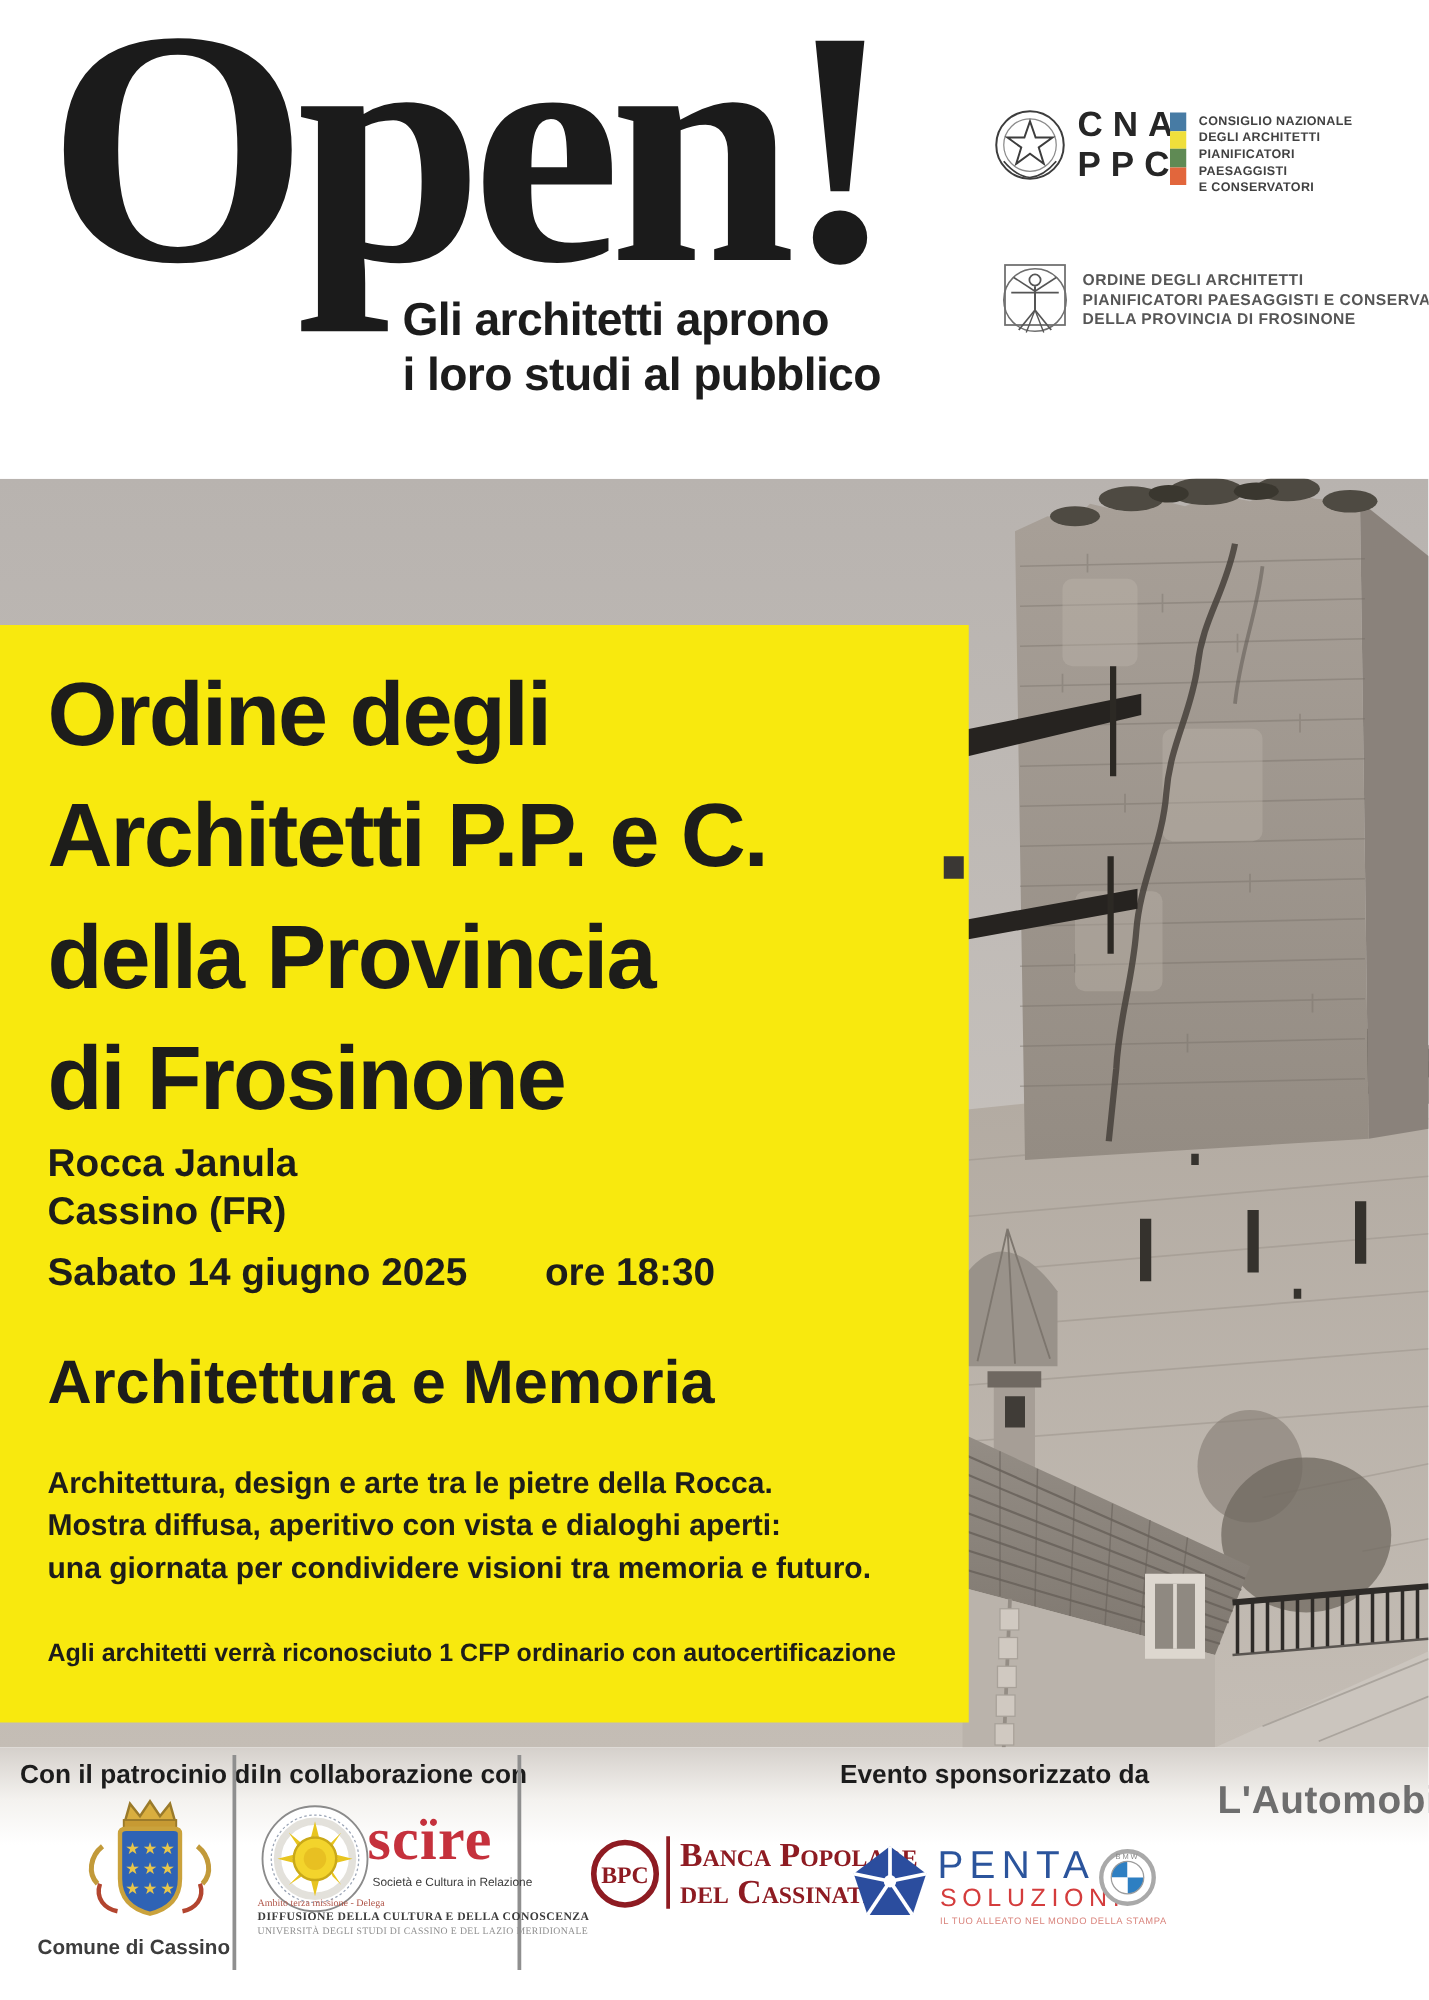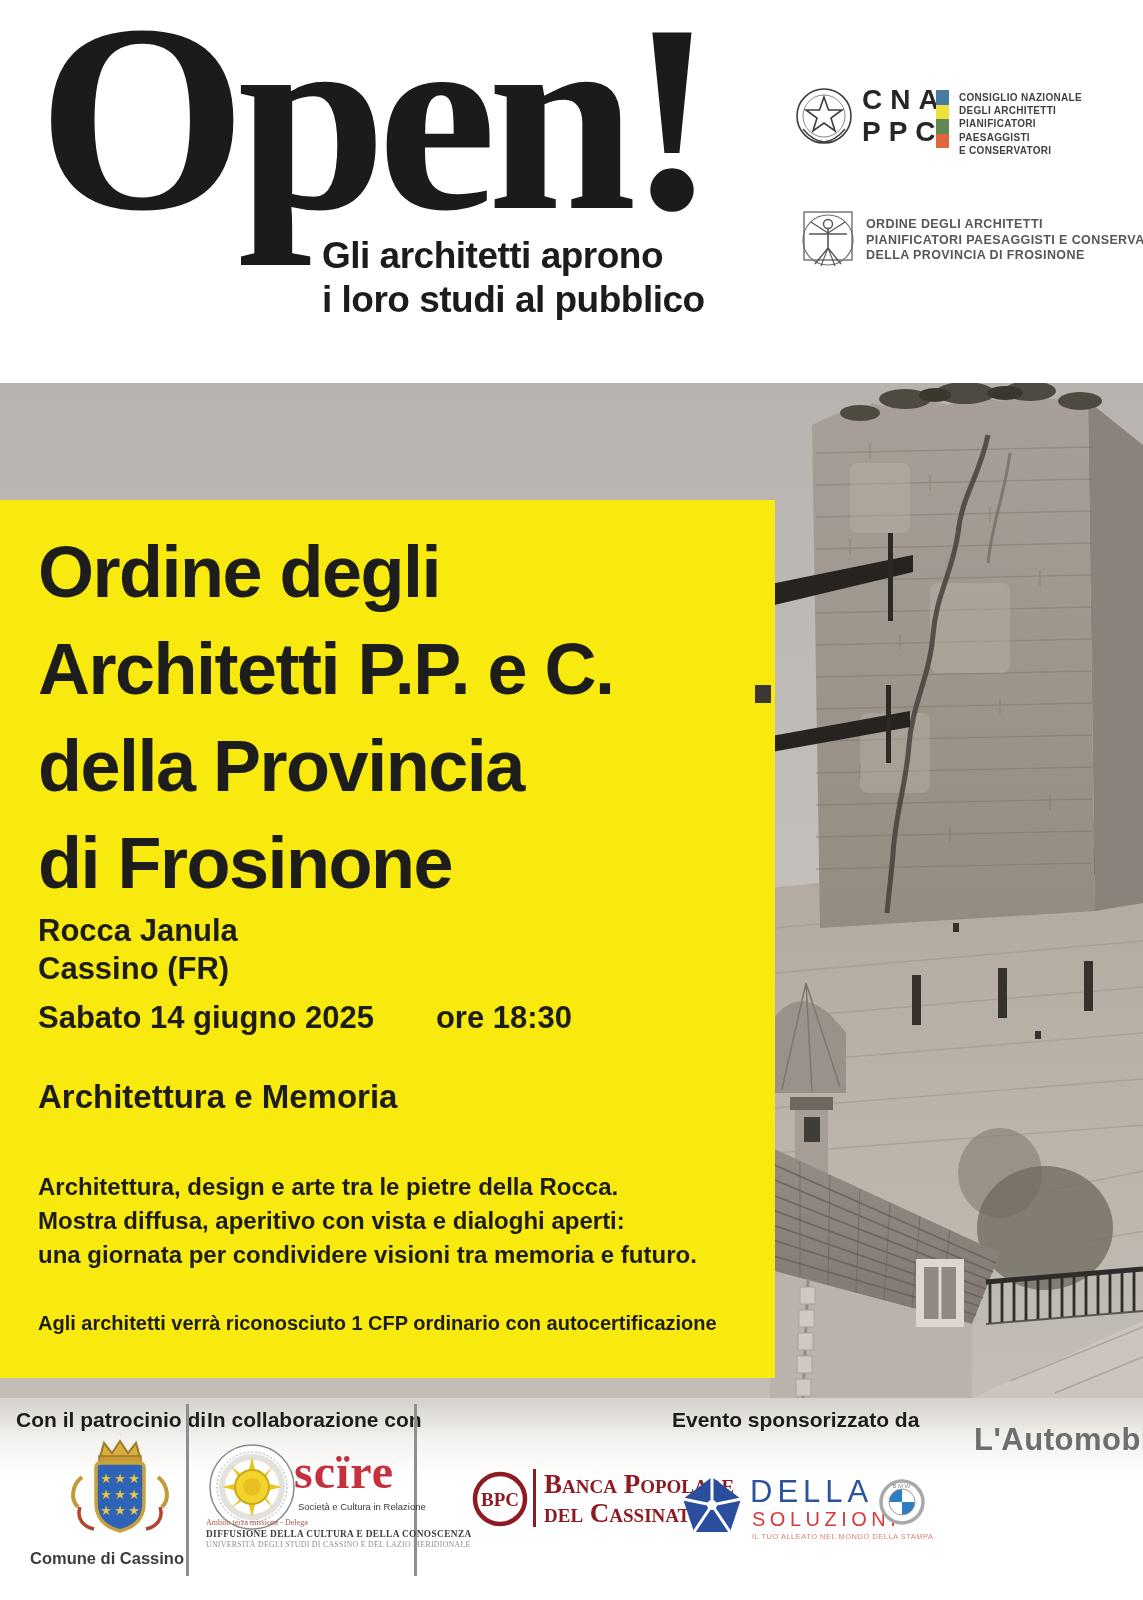--- a/index.html
+++ b/index.html
@@ -21,21 +21,21 @@
   .ord-lines{left:866px;top:217px;font-size:12.5px;font-weight:bold;line-height:15.5px;
              color:#565656;letter-spacing:0.4px;white-space:nowrap;}
 
   
   .ypanel{left:0;top:500px;width:775px;height:878px;background:#F8E90E;}
   .yheading{left:38px;top:524px;font-size:72px;font-weight:bold;line-height:97px;
             letter-spacing:-1.5px;color:#1d1d1b;white-space:nowrap;}
   .yloc{left:38px;top:912px;font-size:31px;font-weight:bold;line-height:38px;}
   .ydate{left:38px;top:1000px;font-size:31px;font-weight:bold;white-space:nowrap;}
   .ydate .time{margin-left:62px;}
-  .yevent{left:38px;top:1078px;font-size:33px;font-weight:bold;}
+  .yevent{left:38px;top:1078px;font-size:49px;font-weight:bold;}
   .ydesc{left:38px;top:1170px;font-size:24px;font-weight:bold;line-height:34px;white-space:nowrap;}
   .ycfp{left:38px;top:1312px;font-size:20px;font-weight:bold;white-space:nowrap;}
   .beam-tip{left:755px;top:685px;width:16px;height:18px;background:#3a3734;}
 
   
   .footer-band{left:0;top:1398px;width:1143px;height:202px;
                background:linear-gradient(#d5d0cb 0px,#f4f2ef 42px,#ffffff 78px);}
   .f-label{font-size:21px;font-weight:bold;color:#1c1c1c;white-space:nowrap;}
   .f-div{width:3px;background:#8f8f8f;top:1404px;height:172px;}
   .comune-text{left:30px;top:1549px;width:180px;text-align:left;font-size:16.5px;
@@ -388,21 +388,21 @@
     <polygon points="30,1 59,23 48,56 12,56 1,23" fill="#2b4d9e"></polygon>
     <g stroke="#ffffff" stroke-width="3" fill="none">
       <path d="M30,29 L30,1"></path>
         <path d="M30,29 L59,23"></path>
         <path d="M30,29 L48,56"></path>
       <path d="M30,29 L12,56"></path>
         <path d="M30,29 L1,23"></path>
     </g>
     <circle cx="30" cy="29" r="5" fill="#ffffff"></circle>
   </svg>
-  <div class="abs penta-name">DELLA</div>
+  <div class="abs penta-name">PENTA</div>
   <div class="abs penta-sub">SOLUZIONI</div>
   <div class="abs penta-tag">IL TUO ALLEATO NEL MONDO DELLA STAMPA</div>
 
   <svg class="abs" style="left:879px;top:1479px" width="46" height="46" viewBox="0 0 46 46">
     <circle cx="23" cy="23" r="21" fill="#ffffff" stroke="#a9a9a9" stroke-width="3.5"></circle>
     <path d="M23,10 A13,13 0 0 0 10,23 L23,23 Z" fill="#2e7fc2"></path>
     <path d="M23,10 A13,13 0 0 1 36,23 L23,23 Z" fill="#ffffff"></path>
     <path d="M36,23 A13,13 0 0 1 23,36 L23,23 Z" fill="#2e7fc2"></path>
     <path d="M10,23 A13,13 0 0 0 23,36 L23,23 Z" fill="#ffffff"></path>
     <circle cx="23" cy="23" r="13" fill="none" stroke="#9c9c9c" stroke-width="1"></circle>

